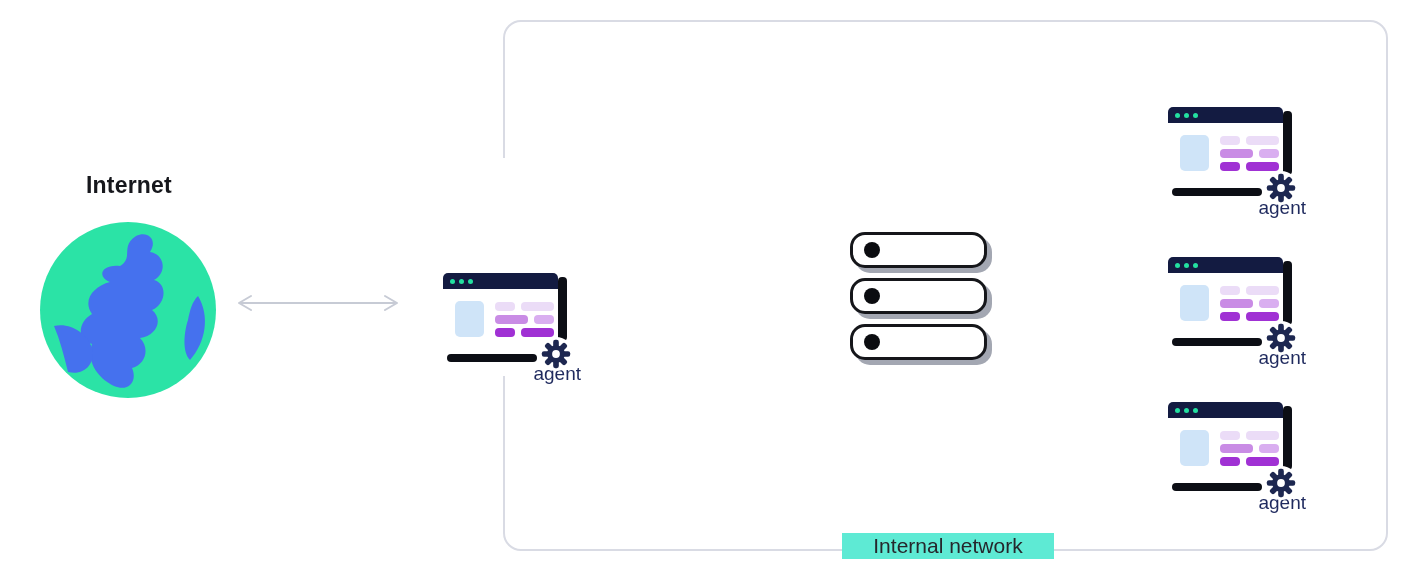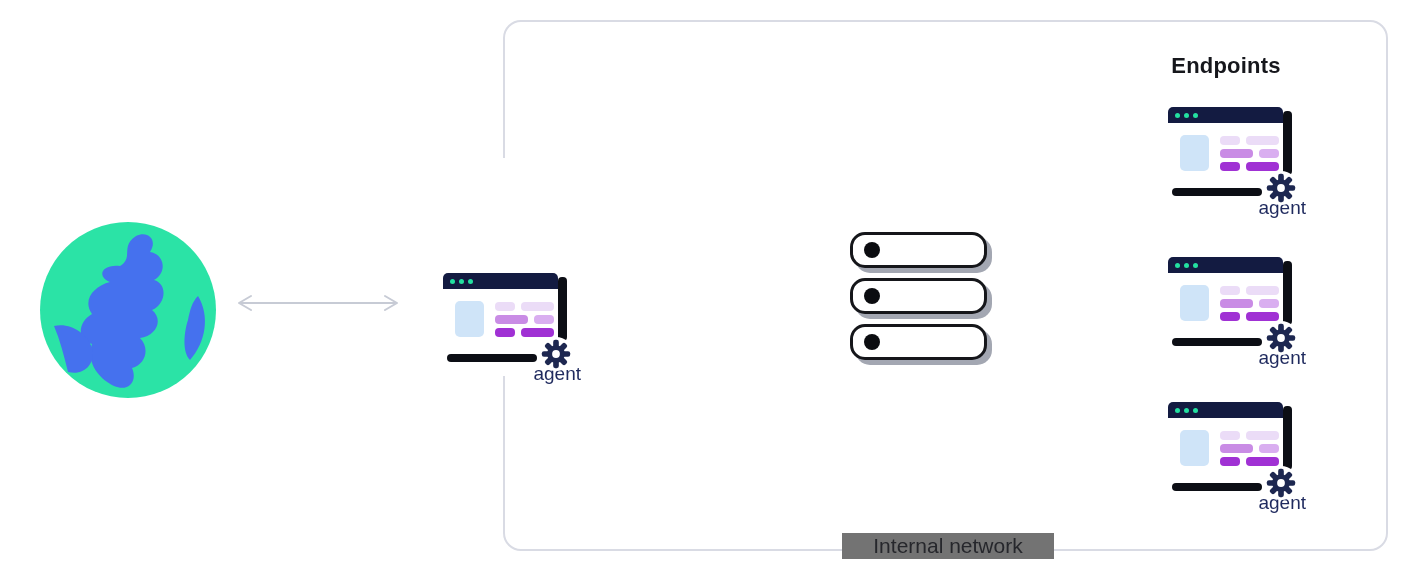--- a/index.html
+++ b/index.html
@@ -4,21 +4,21 @@
 <style>
   html,body{margin:0;padding:0;background:#ffffff;}
   body{font-family:"Liberation Sans","DejaVu Sans",sans-serif;}
   .stage{position:relative;width:1426px;height:572px;background:#fff;overflow:hidden;}
 
   
   .internal-box{position:absolute;left:503px;top:20px;width:885px;height:531px;
     border:2px solid var(--border-gray,#d9dbe4);border-radius:18px;box-sizing:border-box;}
   .border-mask-left{position:absolute;left:495px;top:158px;width:16px;height:218px;background:#fff;}
   .internal-label{position:absolute;top:533px;left:842px;width:212px;text-align:center;
-    background:#737373;z-index:3;font-size:21px;color:#26272c;line-height:26px;}
+    background:#5eead4;z-index:3;font-size:21px;color:#26272c;line-height:26px;}
 
   
   .heading{position:absolute;font-weight:700;color:#16171c;font-size:22px;text-align:center;letter-spacing:.2px;}
   .h-internet{left:39px;top:172px;width:180px;font-size:23px;}
   .h-gateway{left:391px;top:209px;width:220px;font-size:23px;z-index:2;}
   .h-db{left:821px;top:184px;width:200px;}
   .h-endpoints{left:1160px;top:53px;width:132px;}
 
   
   .globe{position:absolute;left:40px;top:222px;width:176px;height:176px;}
@@ -67,20 +67,21 @@
 </style>
 </head>
 <body>
 
 <div class="stage">
 
   <div class="internal-box"></div>
   <div class="border-mask-left"></div>
   <div class="internal-label">Internal network</div>
 
+  <div class="heading h-internet">Internet</div>
   <svg class="globe" viewBox="0 0 176 176">
     <defs>
         <clipPath id="gclip">
           <circle cx="88" cy="88" r="88"></circle>
         </clipPath>
       </defs>
     <circle class="sea" cx="88" cy="88" r="88"></circle>
     <g clip-path="url(#gclip)">
       <path class="land" d="M 96 14
         C 80 24, 94 36, 80 44
@@ -147,21 +148,20 @@
         <span class="led"></span>
       </div>
     <div class="server">
         <span class="led"></span>
       </div>
     <div class="server">
         <span class="led"></span>
       </div>
   </div>
 
-  <div class="heading h-endpoints">Endpoints</div>
 
   <div class="agent-node node-ep1">
     <div class="browser-icon">
       <div class="shadow-right"></div>
       <div class="titlebar">
         <span class="tdot"></span>
         <span class="tdot"></span>
         <span class="tdot"></span>
       </div>
       <div class="pane-blue"></div>

